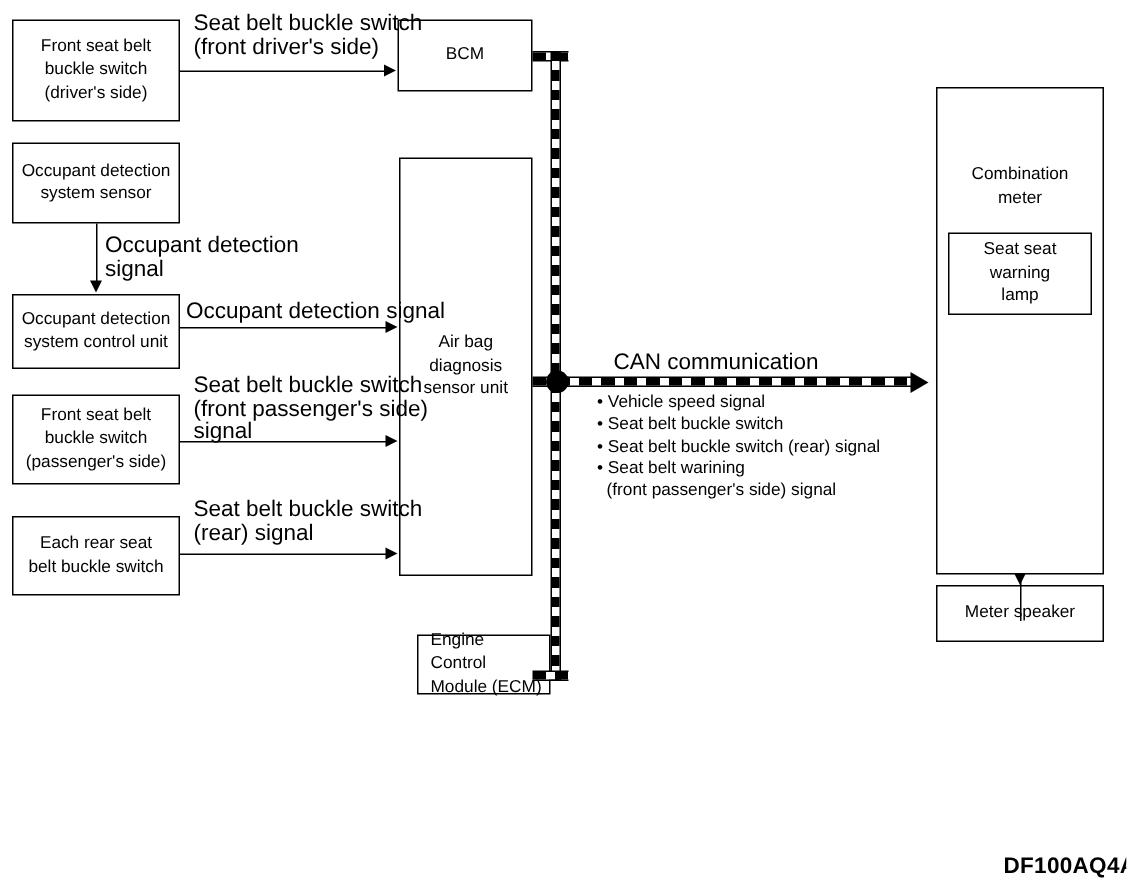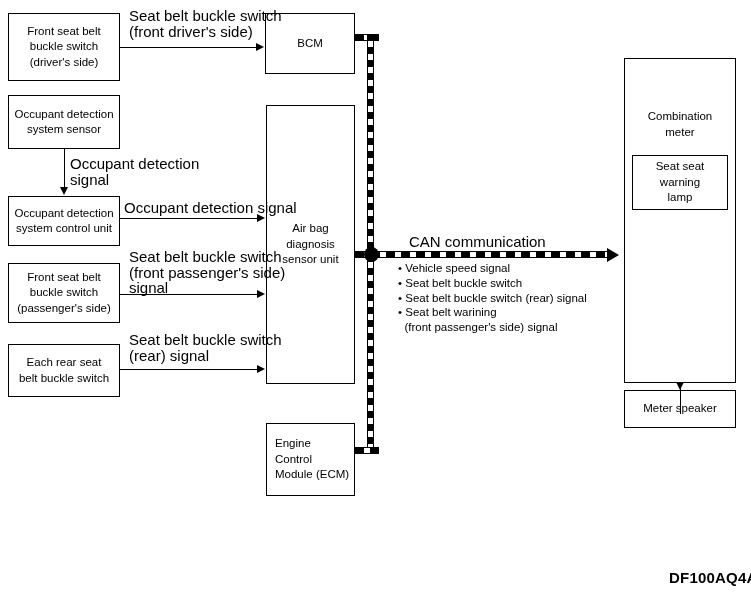--- a/index.html
+++ b/index.html
@@ -133,27 +133,27 @@
   <div class="box" style="left:8px; top:196px; width:112px; height:50px;">Occupant detection
 system control unit</div>
 
   <div class="box" style="left:8px; top:263px; width:112px; height:60px;">Front seat belt
 buckle switch
 (passenger's side)</div>
 
   <div class="box" style="left:8px; top:344px; width:112px; height:53px;">Each rear seat
 belt buckle switch</div>
 
-  <div class="box" style="left:265px; top:13px; width:90px; height:61px;text-align:right;">BCM</div>
+  <div class="box" style="left:265px; top:13px; width:90px; height:48px;text-align:right;">BCM</div>
 
   <div class="box" style="left:266px; top:105px; width:89px; height:279px;">Air bag
 diagnosis
 sensor unit</div>
 
-  <div class="box left-align" style="left:266px; top:423px; width:89px; height:73px;">Engine
+  <div class="box left-align" style="left:278px; top:423px; width:89px; height:40px;">Engine
 Control
 Module (ECM)</div>
 
   <div class="box" style="left:624px; top:58px; width:112px; height:325px; align-items:flex-start; padding-top:50px;">
     <span style="white-space:pre-line;">Combination
 meter</span>
   </div>
 
   <div class="box" style="left:632px; top:155px; width:96px; height:55px;">Seat seat
 warning

